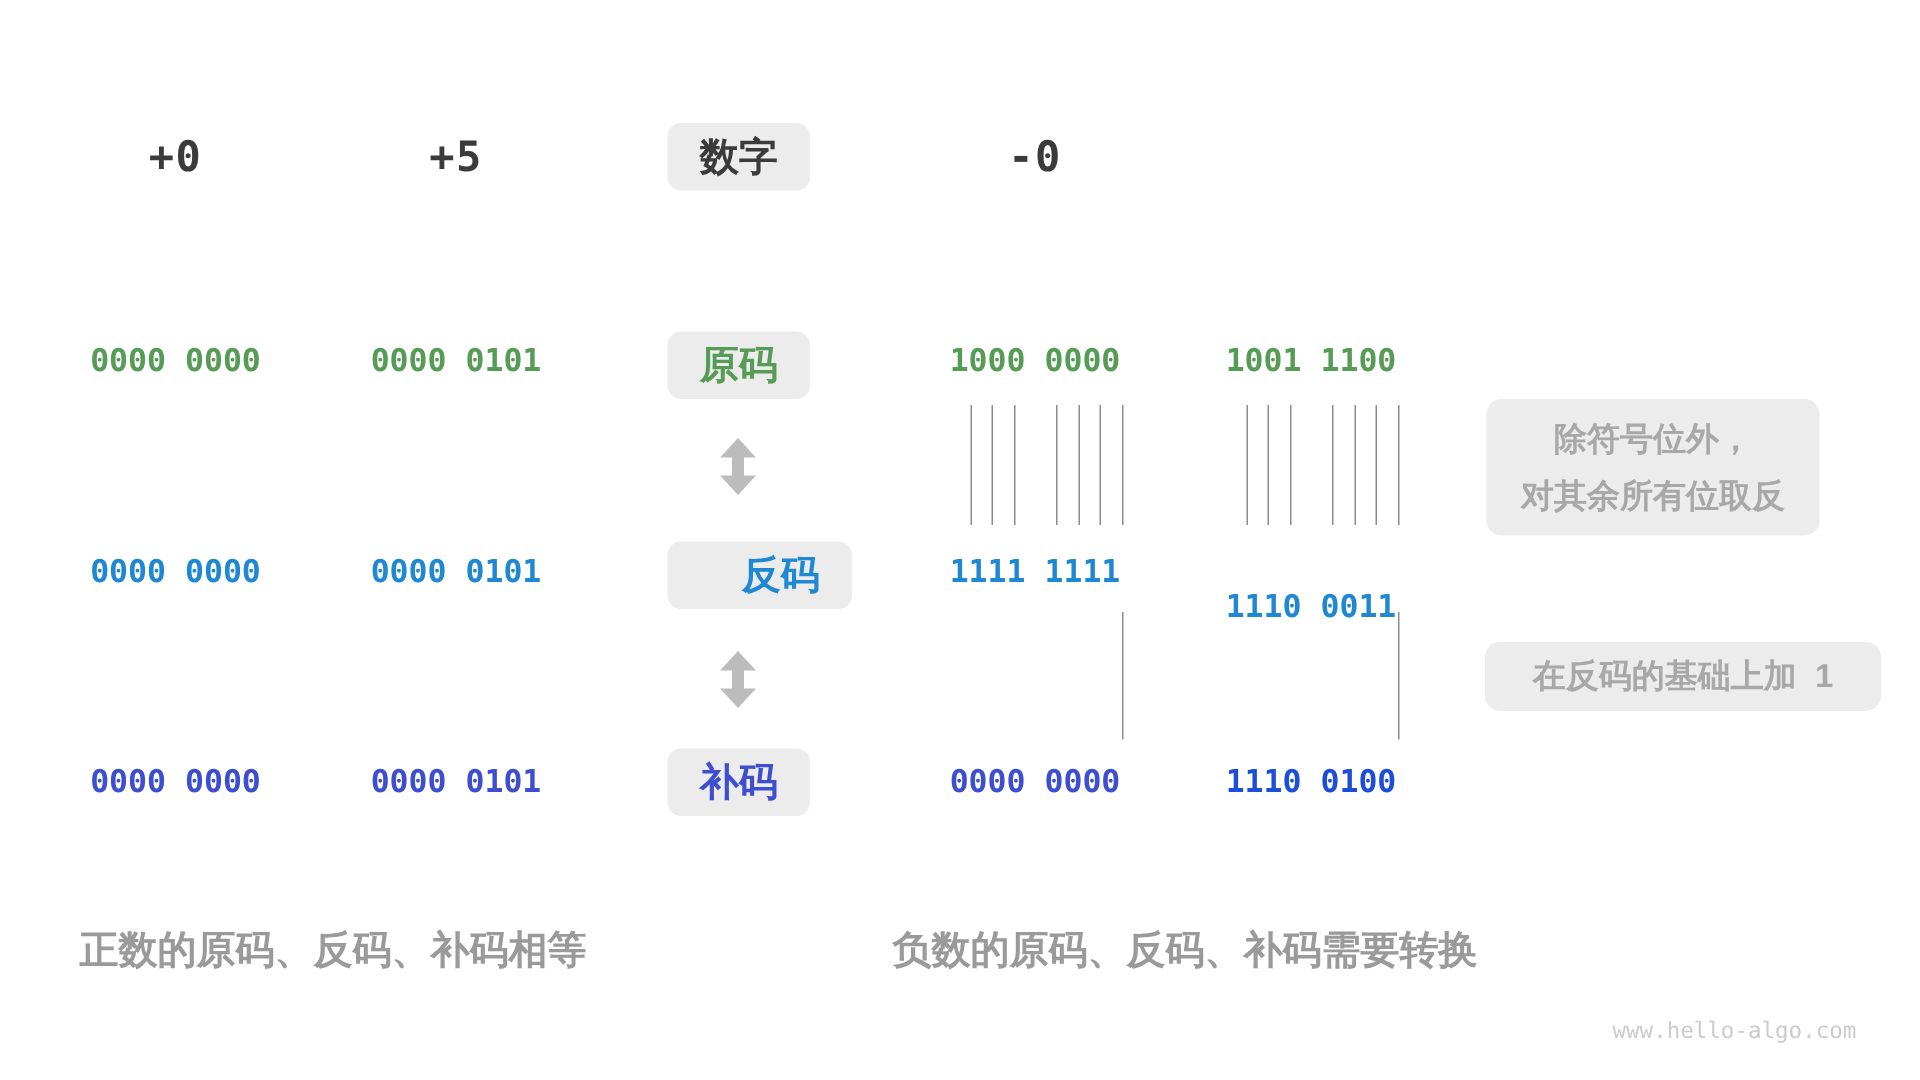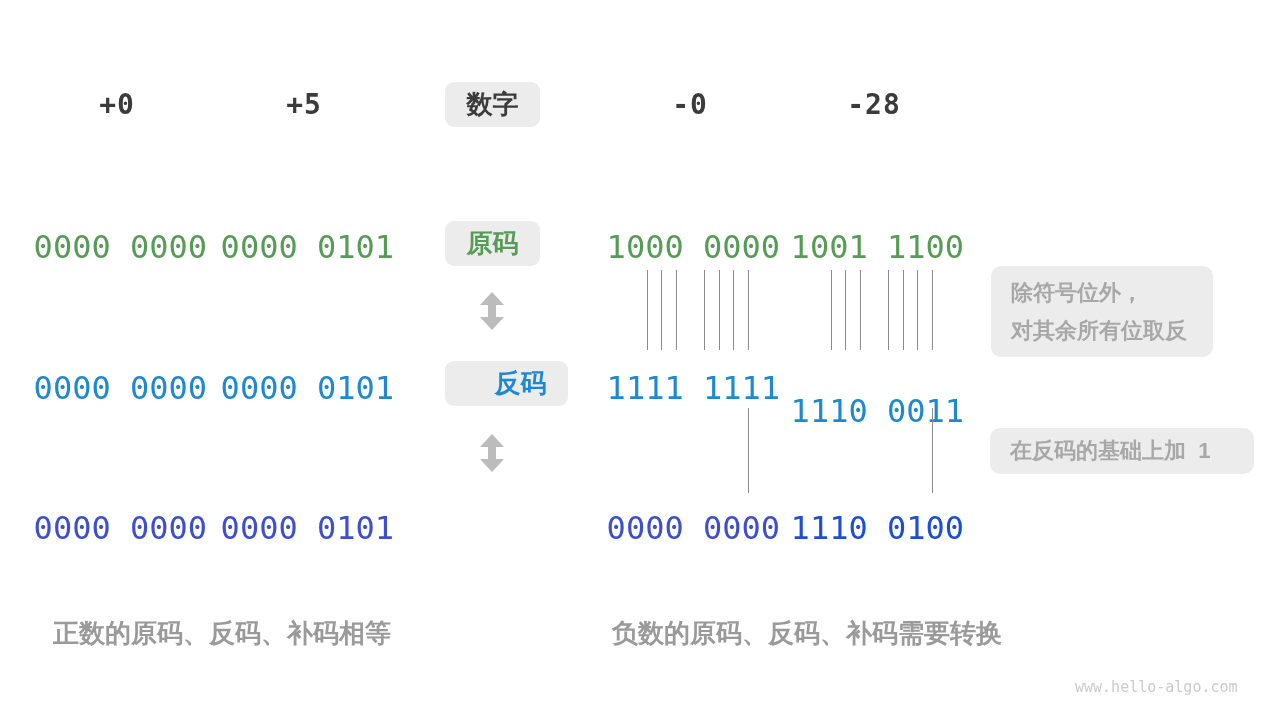--- a/index.html
+++ b/index.html
@@ -41,24 +41,24 @@
     justify-content: center;
     font-size: 26px;
     font-weight: bold;
     color: #3b3b3b;
   }
 
   
   .bin {
     position: absolute;
     width: 180px;
-    text-align: right;
+    text-align: center;
     font-family: "DejaVu Sans Mono", "Liberation Mono", monospace;
-    font-size: 32px;
-    font-weight: 400;
+    font-size: 21px;
+    font-weight: 700;
     white-space: pre;
   }
 
   
   .updown-arrow { position: absolute; left: 480px; width: 24px; height: 38px; }
 
   
   .connector {
     position: absolute;
     width: 1px;
@@ -73,20 +73,21 @@
     color: #a8a8a8;
     font-size: 22px;
     font-weight: bold;
     display: flex;
     flex-direction: column;
     justify-content: center;
     padding: 0 20px;
     box-sizing: border-box;
     white-space: pre;
     line-height: 38px;
+    text-align: center;
   }
 
   
   .caption {
     position: absolute;
     top: 616px;
     font-size: 26px;
     font-weight: bold;
     color: #9a9a9a;
     white-space: nowrap;
@@ -102,21 +103,20 @@
   }
 </style>
 </head>
 <body>
 
 <div id="canvas">
 
   <div class="num-label" style="left:27px">+0</div>
   <div class="num-label" style="left:214px">+5</div>
   <div class="num-label" style="left:600px">-0</div>
-  <div class="num-label" style="left:784px">-28</div>
   <div class="pill" style="top:82px">数字</div>
 
   <div class="bin" style="left: 27px; top: 228px; color: rgb(86, 155, 86);">0000 0000</div>
   <div class="bin" style="left: 214px; top: 228px; color: rgb(86, 155, 86);">0000 0101</div>
   <div class="bin" style="left: 600px; top: 228px; color: rgb(86, 155, 86);">1000 0000</div>
   <div class="bin" style="left: 784px; top: 228px; color: rgb(86, 155, 86);">1001 1100</div>
   <div class="pill" style="top: 221px; color: rgb(86, 155, 86);">原码</div>
 
   <div></div>
 
@@ -137,31 +137,32 @@
   <svg class="updown-arrow" style="top:434px" viewBox="0 0 24 38">
     <polygon points="12,0 24,13 0,13" fill="#bcbcbc"></polygon>
     <rect x="8" y="12" width="8" height="14" fill="#bcbcbc"></rect>
     <polygon points="12,38 24,25 0,25" fill="#bcbcbc"></polygon>
   </svg>
 
   <div class="bin" style="left: 27px; top: 509px; color: rgb(61, 79, 208);">0000 0000</div>
   <div class="bin" style="left: 214px; top: 509px; color: rgb(61, 79, 208);">0000 0101</div>
   <div class="bin" style="left: 600px; top: 509px; color: rgb(61, 79, 208);">0000 0000</div>
   <div class="bin" style="left: 784px; top: 509px; color: #1d4ed8;">1110 0100</div>
+  <div class="pill" style="top: 499px; color: rgb(61, 79, 208);">补码</div>
 
   <div class="callout" style="left:991px;top:266px;width:222px;height:91px">
     <span>除符号位外，</span>
     <span>对其余所有位取反</span>
   </div>
   <div class="callout" style="left:990px;top:428px;width:264px;height:46px;justify-content:center">
     <span>在反码的基础上加  1</span>
   </div>
 
   <div class="caption" style="left:53px">正数的原码、反码、补码相等</div>
-  <div class="caption" style="left:612px">负数的原码、反码、补码需要转换</div>
+  <div class="caption" style="left:595px">负数的原码、反码、补码需要转换</div>
 
   <div class="watermark">www.hello-algo.com</div>
 
 <div class="connector" style="left: 646.7px; top: 270px; height: 80px;"></div>
     <div class="connector" style="left: 661.1px; top: 270px; height: 80px;"></div>
     <div class="connector" style="left: 675.6px; top: 270px; height: 80px;"></div>
     <div class="connector" style="left: 704.4px; top: 270px; height: 80px;"></div>
     <div class="connector" style="left: 718.9px; top: 270px; height: 80px;"></div>
     <div class="connector" style="left: 733.3px; top: 270px; height: 80px;"></div>
     <div class="connector" style="left: 747.8px; top: 270px; height: 80px;"></div>

